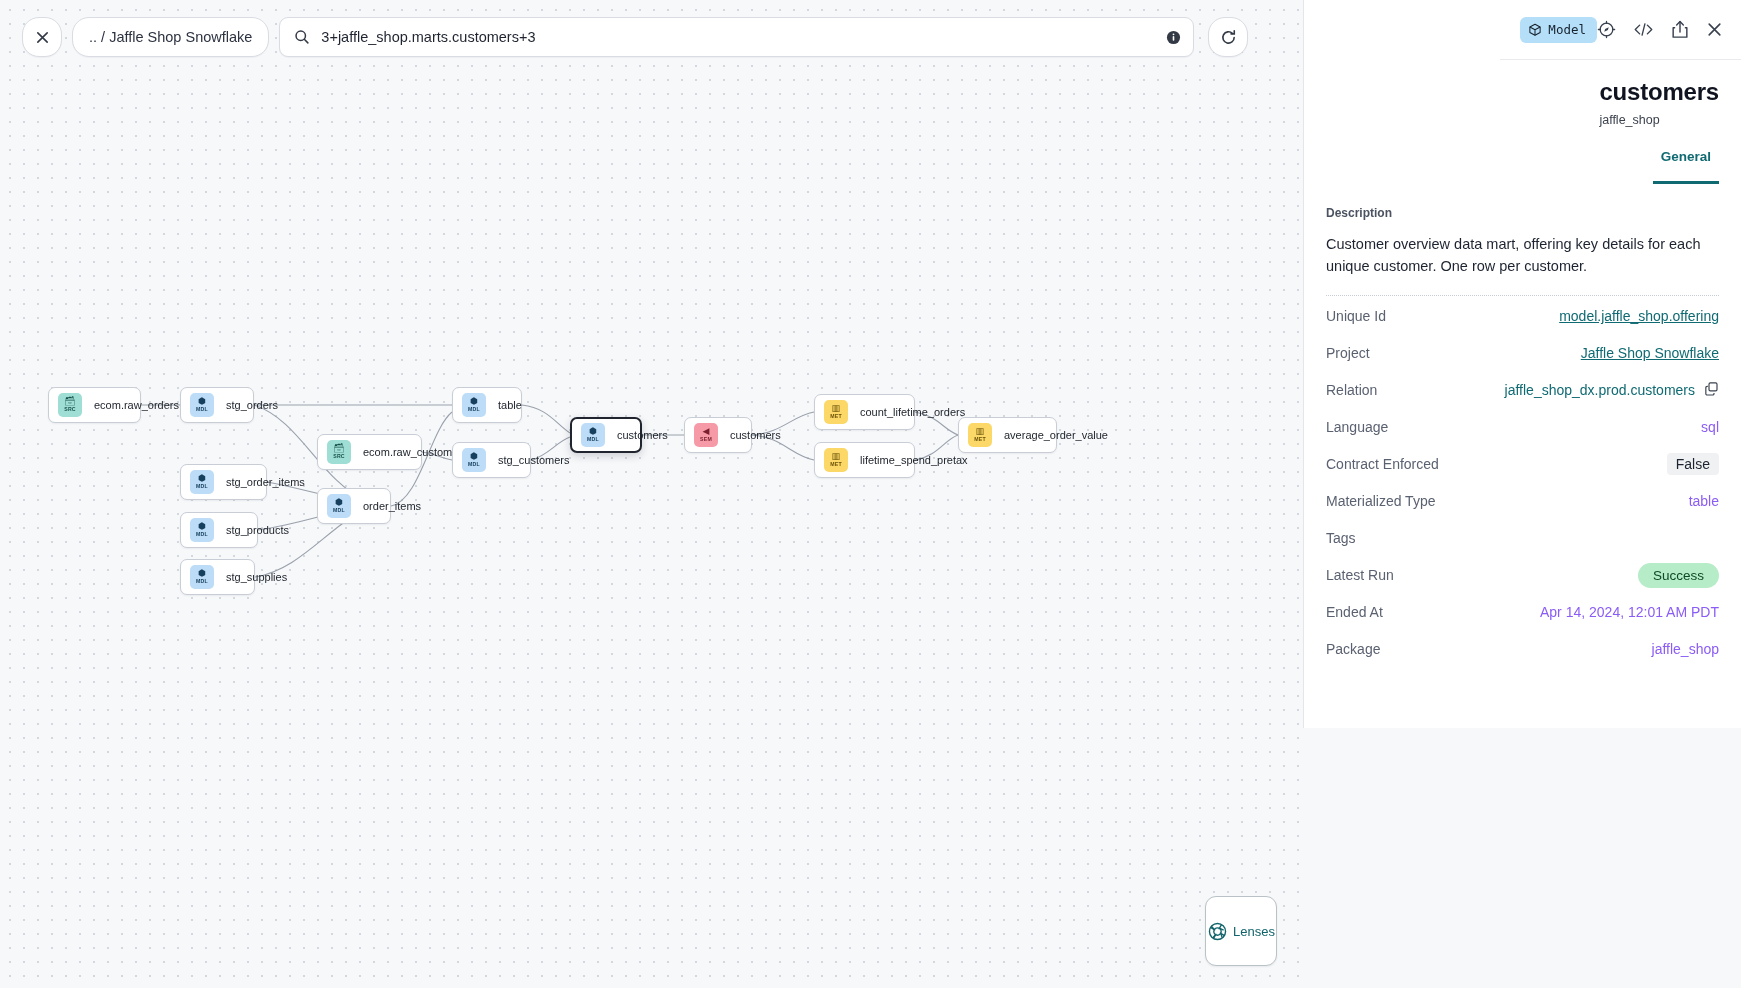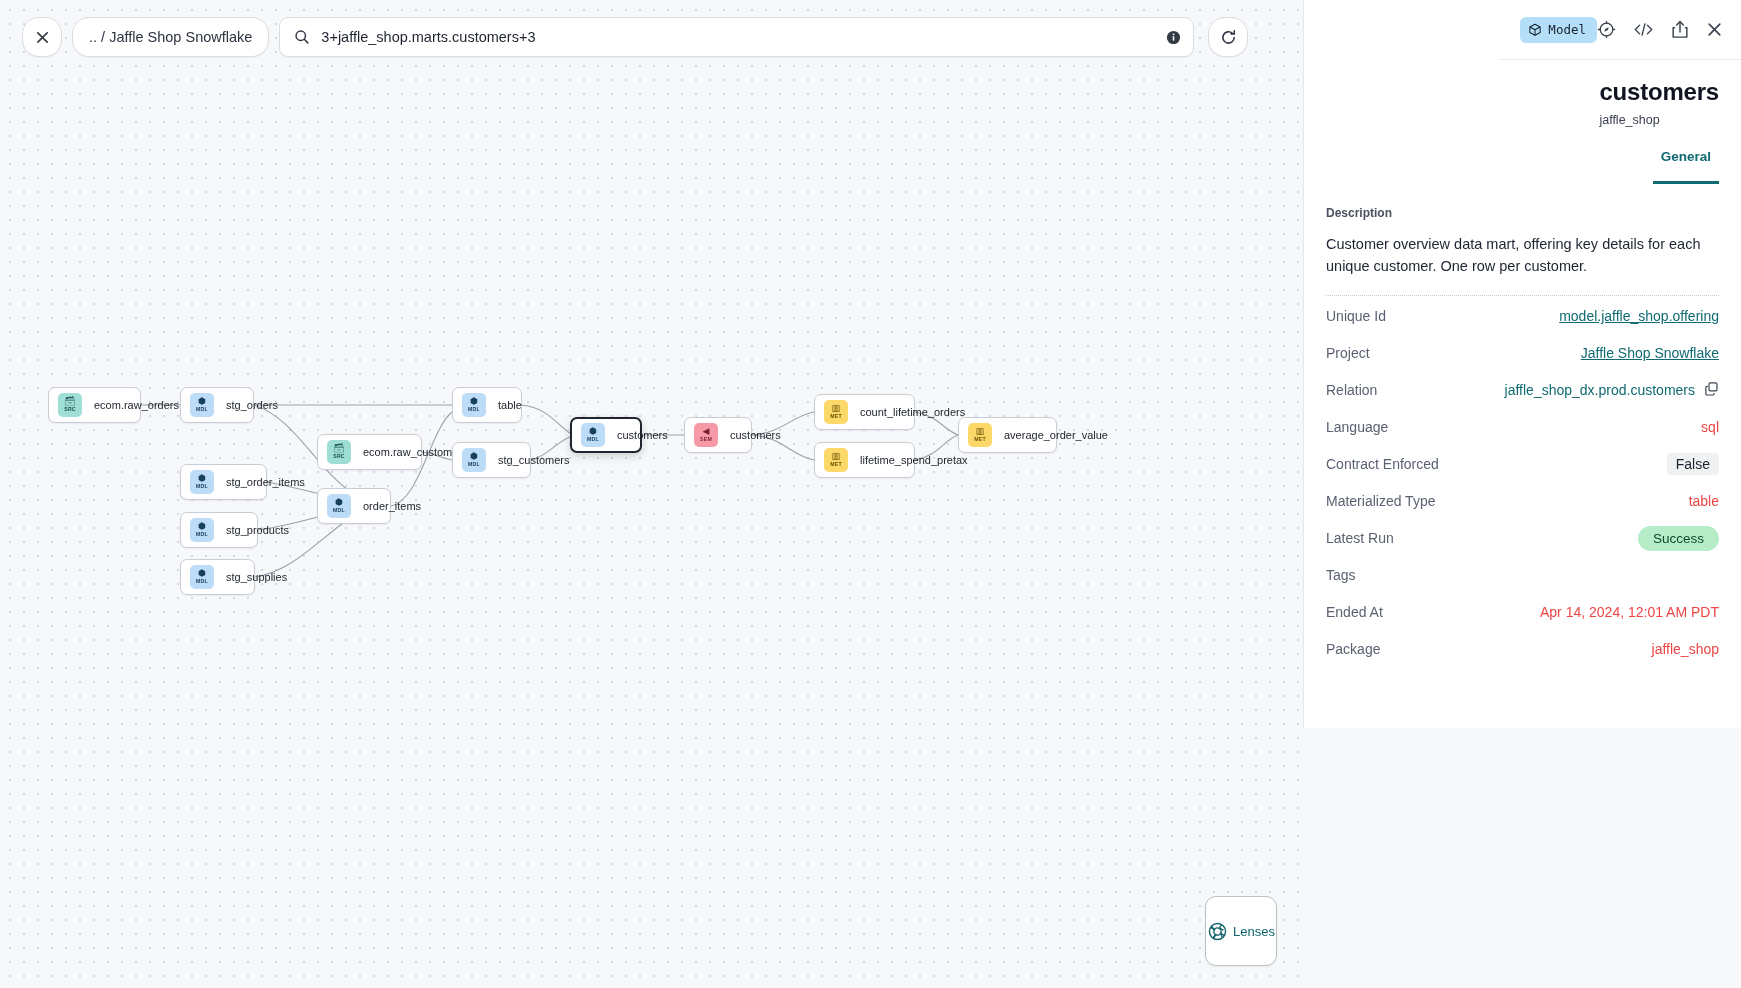--- a/index.html
+++ b/index.html
@@ -136,21 +136,21 @@
   .body { padding: 22px 22px 0 22px; overflow-y: auto; }
   .sec-label { font-size: 12px; font-weight: 700; color: #4b5260; }
   .desc { font-size: 14.5px; color: #1d2330; line-height: 1.54; margin-top: 13px; }
   .divider { border-top: 1px dotted #c8ccd4; margin: 17px 0 2px 0; }
 
   .row {
     display: flex; align-items: center; justify-content: space-between;
     min-height: 37px; padding: 3px 0; gap: 4px;
   }
   .row .k { font-size: 14px; color: #5a6170; white-space: nowrap; }
-  .row .v { font-size: 14px; color: #ef4444; text-align: right; }
+  .row .v { font-size: 14px; color: #8b5cf6; text-align: right; }
   .v.link { color: #0f6a72; text-decoration: underline; }
   .v.teal { color: #0f6a72; }
   .v-wrap { display: flex; align-items: center; gap: 9px; justify-content: flex-end; }
   .chip-gray { background: #f0f1f3; border-radius: 4px; padding: 3px 9px; font-size: 14px; color: #1d2330; }
   .chip-green { background: #b6ecc8; border-radius: 999px; padding: 5px 15px; font-size: 13.5px; color: #0d4a26; }
 </style>
 </head>
 <body>
 
 <div class="app">
@@ -421,29 +421,29 @@
               <div class="chip-gray">False</div>
             </div>
           </div>
           <div class="row">
             <div class="k">Materialized Type</div>
             <div class="v-wrap">
               <div class="v">table</div>
             </div>
           </div>
           <div class="row">
+            <div class="k">Tags</div>
+            <div class="v-wrap">
+              <div class="v"></div>
+            </div>
+          </div>
+          <div class="row">
             <div class="k">Latest Run</div>
             <div class="v-wrap">
               <div class="chip-green">Success</div>
-            </div>
-          </div>
-          <div class="row">
-            <div class="k">Tags</div>
-            <div class="v-wrap">
-              <div class="v"></div>
             </div>
           </div>
           <div class="row">
             <div class="k">Ended At</div>
             <div class="v-wrap">
               <div class="v">Apr 14, 2024, 12:01 AM PDT</div>
             </div>
           </div>
           <div class="row">
             <div class="k">Package</div>

